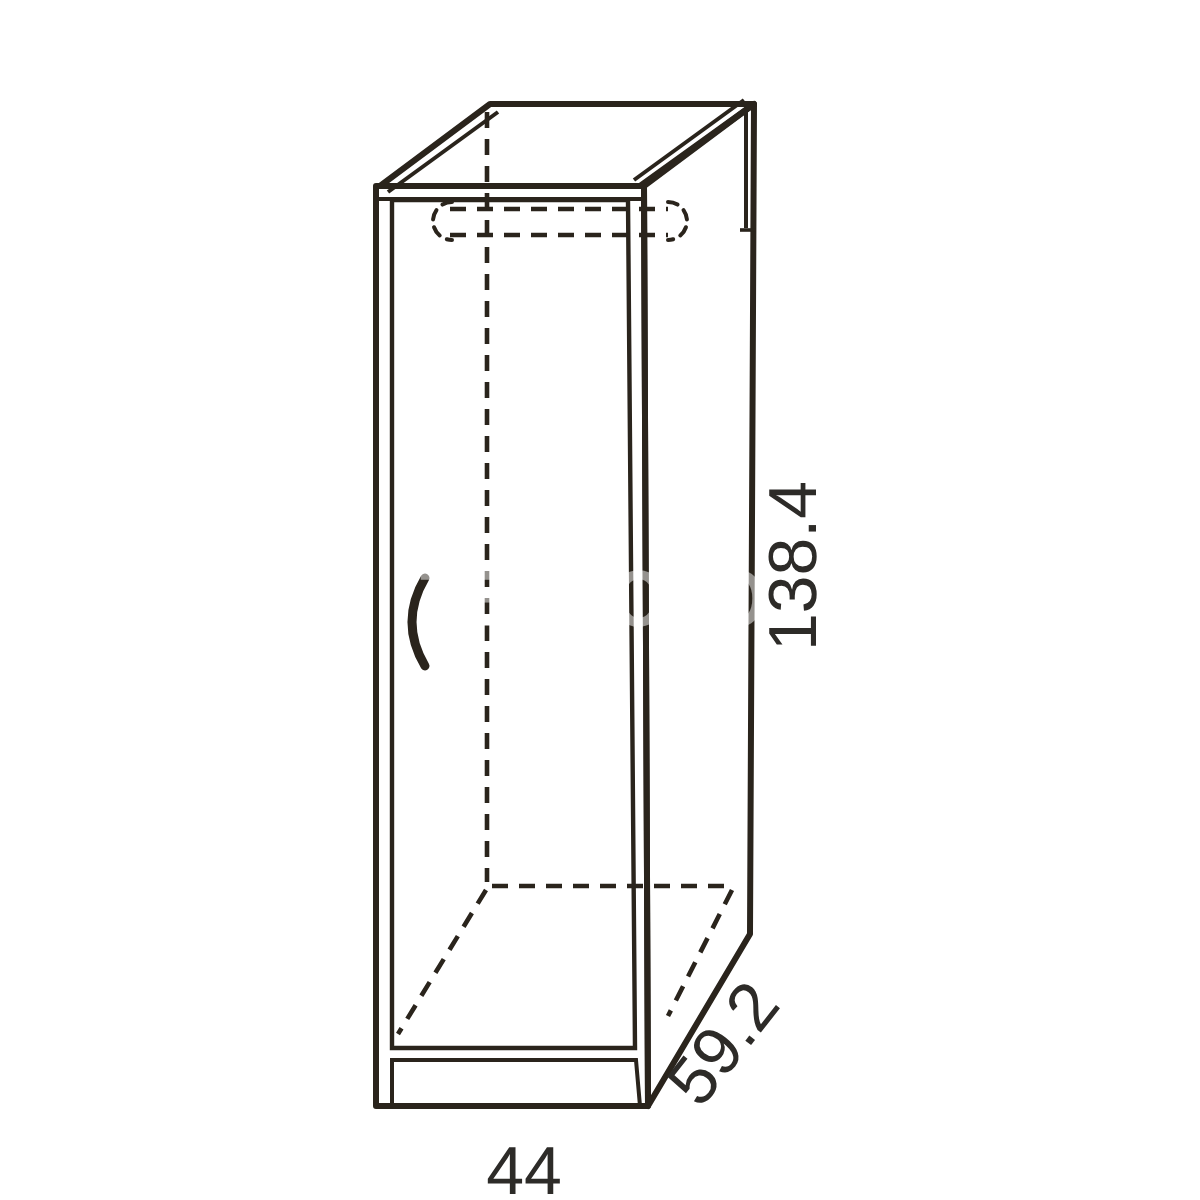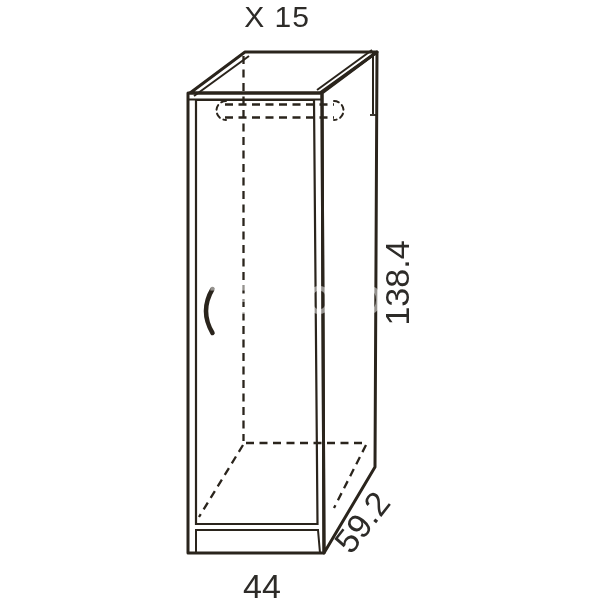--- a/index.html
+++ b/index.html
@@ -58,20 +58,19 @@
     <line x1="225" y1="104.5" x2="334" y2="104.5" class="dash"></line>
     <line x1="225" y1="117.5" x2="334" y2="117.5" class="dash"></line>
     <path d="M226,101 A9.5,9.5 0 1,0 226,120" class="ln" stroke-width="2" stroke-dasharray="5 4" stroke-linecap="round"></path>
     <path d="M334,101 A9.5,9.5 0 1,1 334,120" class="ln" stroke-width="2" stroke-dasharray="5 4" stroke-linecap="round"></path>
 
     <path d="M212.5,289 Q199.5,311 212.5,333" class="ln" stroke-width="4.5" stroke-linecap="round"></path>
   </svg>
 
   <div class="watermark">TEKPOLOD</div>
 
-  <div class="txt title">X 15</div>
 
   <div class="txt dim dim-height">138.4</div>
 
   <div class="txt dim dim-depth">59.2</div>
 
   <div class="txt dim dim-width">44</div>
 </div>
 
 </body></html>

